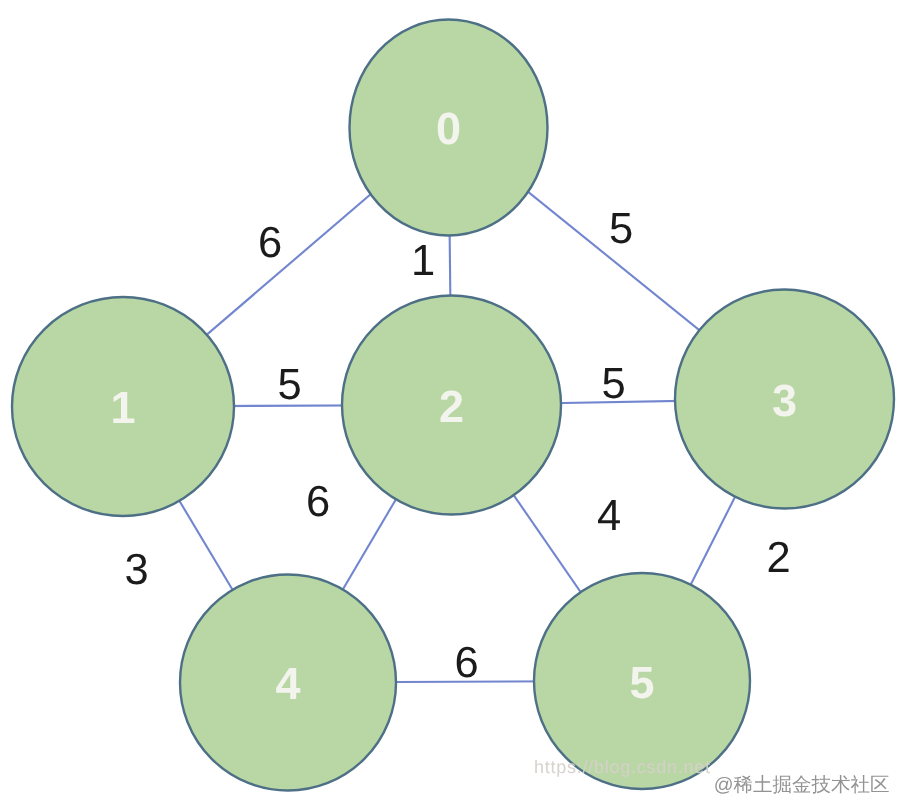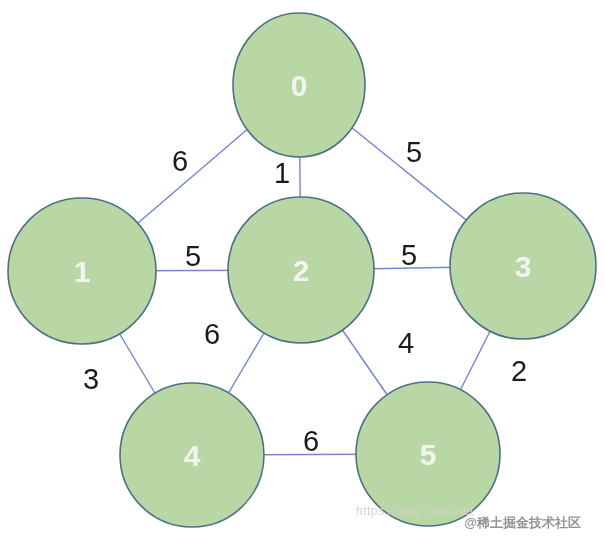--- a/index.html
+++ b/index.html
@@ -35,27 +35,26 @@
     left: 356px;
     top: 504px;
     font-size: 12px;
     color: rgba(214, 208, 202, 0.95);
     letter-spacing: 0.5px;
     white-space: nowrap;
     pointer-events: none;
   }
   .wm-community {
     position: absolute;
-    right: 24px;
+    right: 12px;
     top: 514px;
     font-size: 13px;
     color: rgba(128, 128, 128, 0.85);
     white-space: nowrap;
     pointer-events: none;
-    font-weight: bold;
   }
 </style>
 </head>
 <body>
 
 <div class="stage">
   <svg id="graph-svg" width="605" height="536" viewBox="0 0 605 536">
       <line x1="299" y1="85" x2="82" y2="271" stroke="#7286cf" stroke-width="1.4"></line>
       <line x1="299" y1="85" x2="301" y2="270" stroke="#7286cf" stroke-width="1.4"></line>
       <line x1="299" y1="85" x2="523" y2="266" stroke="#7286cf" stroke-width="1.4"></line>

